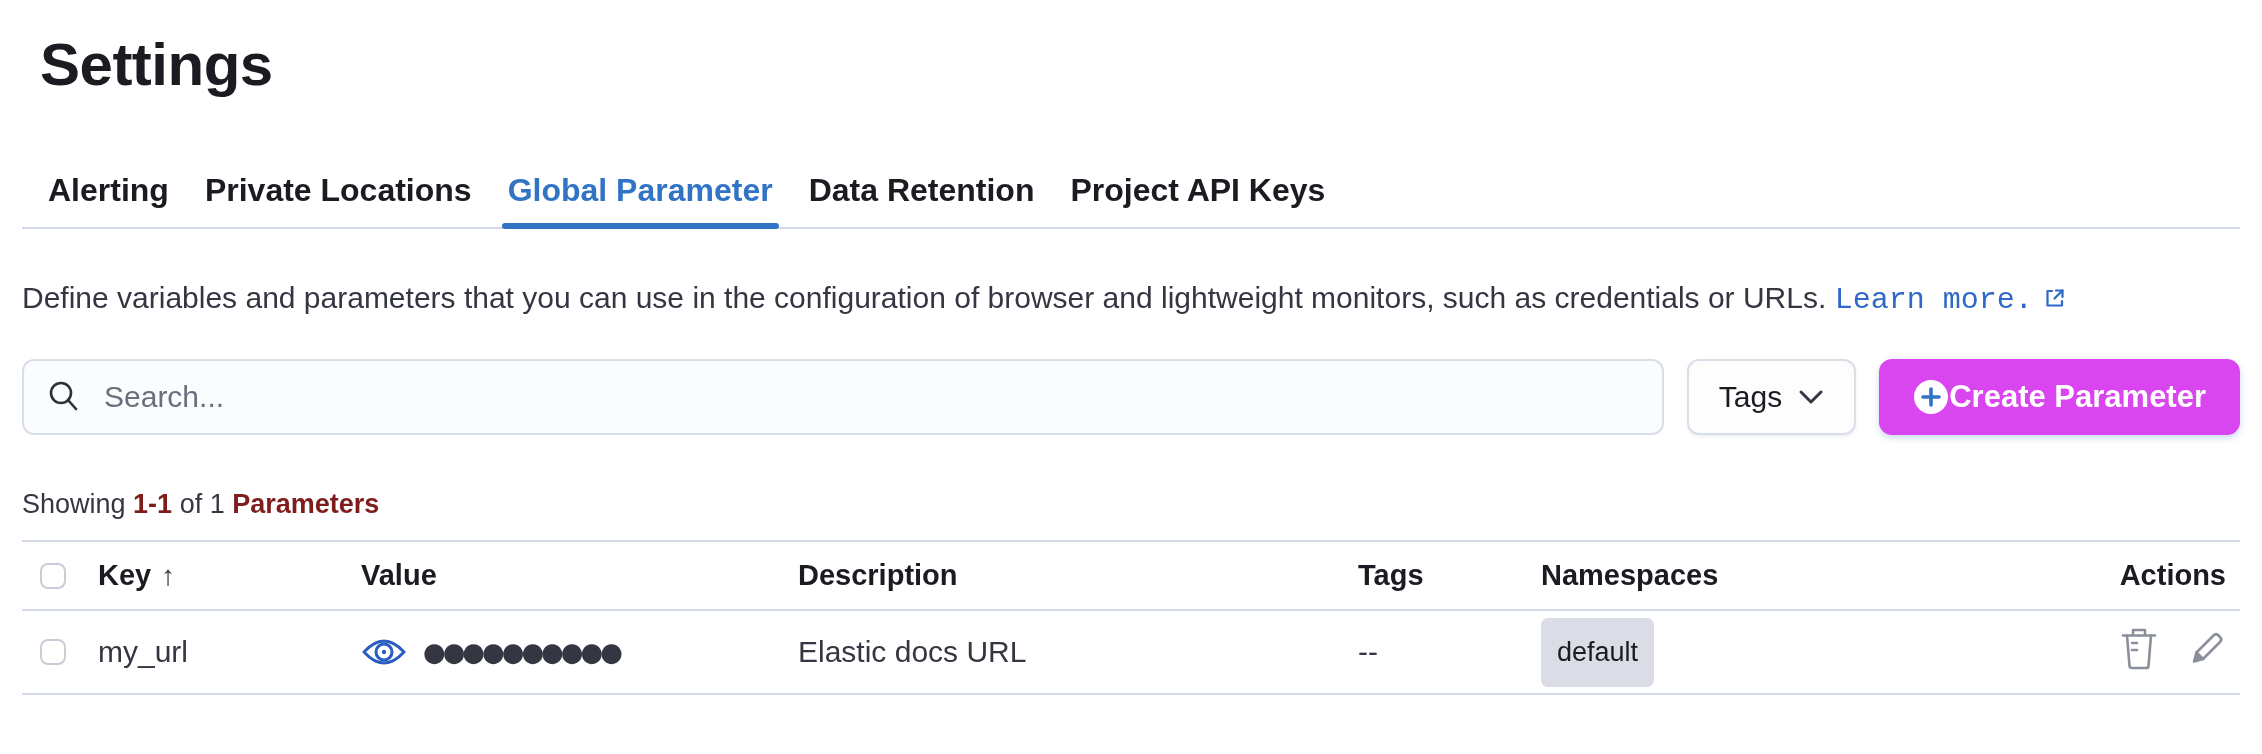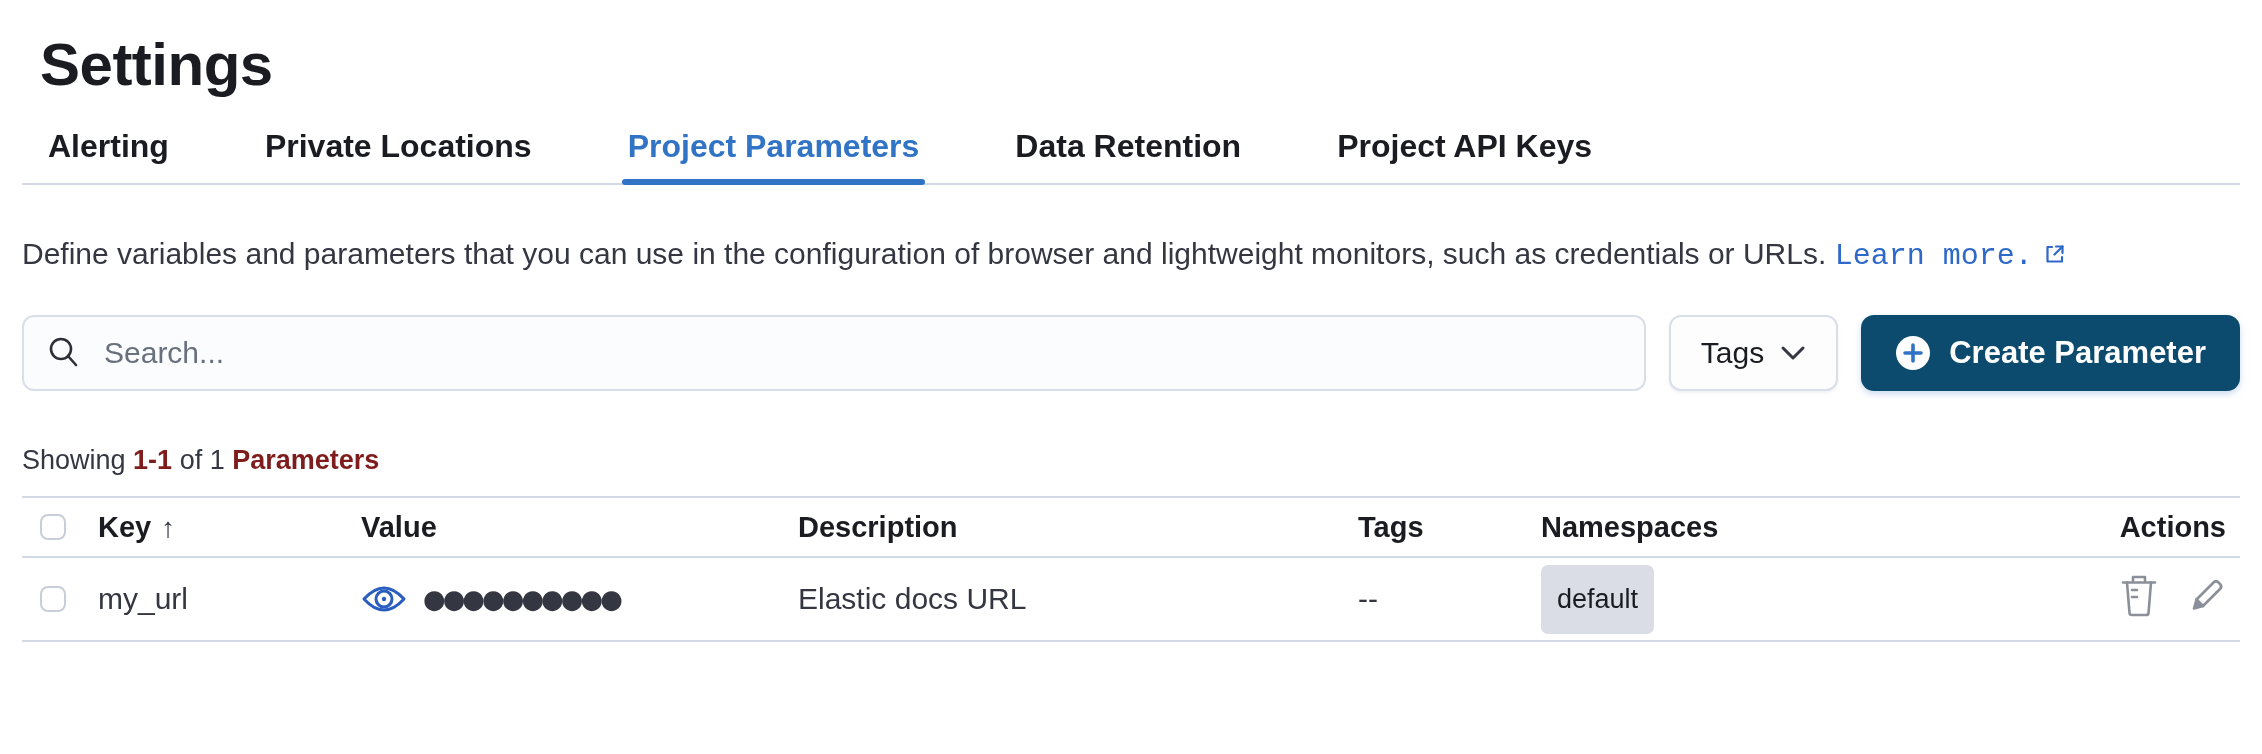--- a/index.html
+++ b/index.html
@@ -15,22 +15,22 @@
 
   
   .page-title {
     margin: 30px 0 0 18px;
     font-size: 60px; font-weight: 700; letter-spacing: -0.5px;
     line-height: 1.15; color: #1a1c21;
   }
 
   
   .tabs {
-    display: flex; gap: 96px;
-    margin-top: 28px; padding-left: 26px;
+    display: flex; gap: 36px;
+    margin-top: 72px; padding-left: 26px;
     border-bottom: 2px solid #d3dae6;
   }
   .tab {
     position: relative;
     font-size: 32px; font-weight: 700; color: #1a1c21;
     line-height: 1.2; padding-bottom: 18px;
     cursor: pointer; white-space: nowrap;
   }
   .tab.selected { color: #3173c4; }
   .tab.selected::after {
@@ -62,37 +62,37 @@
   .search-input::placeholder { color: #69707d; }
   .tags-button {
     height: 76px; padding: 0 30px;
     display: flex; align-items: center; gap: 16px;
     background: #fdfdfe; border: 2px solid #d9dfe9; border-radius: 12px;
     font-family: inherit; font-size: 30px; font-weight: 500; color: #1a1c21;
     cursor: pointer; box-shadow: 0 2px 3px rgba(152,162,179,0.15);
   }
   .create-button {
     height: 76px; padding: 0 34px;
-    display: flex; align-items: center; gap: 18px;
-    background: #0c4a6e; border: none; border-radius: 13px;
+    display: flex; align-items: center; 
+    background: #d946ef; border: none; border-radius: 13px;
     font-family: inherit; font-size: 31px; font-weight: 600; color: #ffffff;
     cursor: pointer; box-shadow: 0 3px 6px rgba(49,115,196,0.25);
     white-space: nowrap;
   }
 
   
   .summary { margin-top: 54px; font-size: 27px; color: #343741; }
   .summary b { color: #7f1d1d; }
 
   
   table.params {
     width: 100%; border-collapse: collapse; margin-top: 20px;
     table-layout: fixed;
   }
-  thead tr { border-top: 2px solid #d3dae6; border-bottom: 2px solid #d3dae6; height: 60px; }
+  thead tr { border-top: 2px solid #d3dae6; border-bottom: 2px solid #d3dae6; height: 69px; }
   tbody tr { border-bottom: 2px solid #d3dae6; height: 84px; }
   th {
     text-align: left; font-size: 29px; font-weight: 700; color: #1a1c21;
     padding: 0; white-space: nowrap;
   }
   td { padding: 0; font-size: 30px; color: #343741; vertical-align: middle; }
   .col-check { padding-left: 18px; }
   .col-actions { text-align: right; padding-right: 14px; }
   .sort-arrow { font-weight: 400; font-size: 28px; margin-left: 10px; color: #343741; }
 
@@ -121,21 +121,21 @@
 </head>
 <body>
 
 <div class="page">
 
   <h1 class="page-title">Settings</h1>
 
   <div class="tabs">
     <div class="tab">Alerting</div>
     <div class="tab">Private Locations</div>
-    <div class="tab selected">Project Parameters</div>
+    <div class="tab selected">Global Parameter</div>
     <div class="tab">Data Retention</div>
     <div class="tab">Project API Keys</div>
   </div>
 
   <p class="description"><span>Define variables and parameters that you can use in the configuration of browser and lightweight monitors, such as credentials or URLs.</span>
     <a class="learn-more"><span>Learn more.</span><svg class="ext-icon" width="24" height="24" viewBox="0 0 24 24" fill="none" stroke="#2e68c8" stroke-width="2.2" stroke-linecap="round" stroke-linejoin="round">
           <path d="M9 5 H4.5 V19.5 H19 V15"></path>
           <path d="M13 4.5 H19.5 V11"></path>
           <path d="M19.5 4.5 L11.5 12.5"></path>
         </svg></a>

